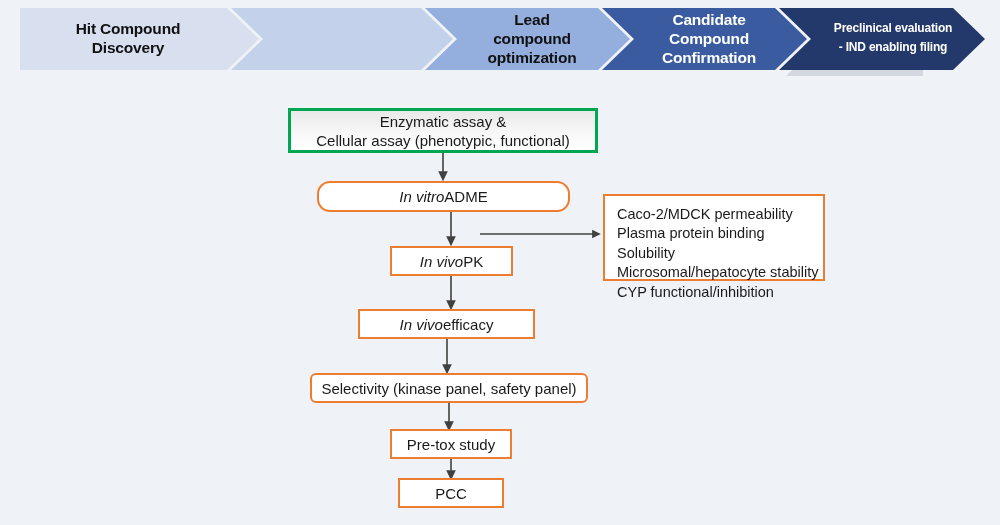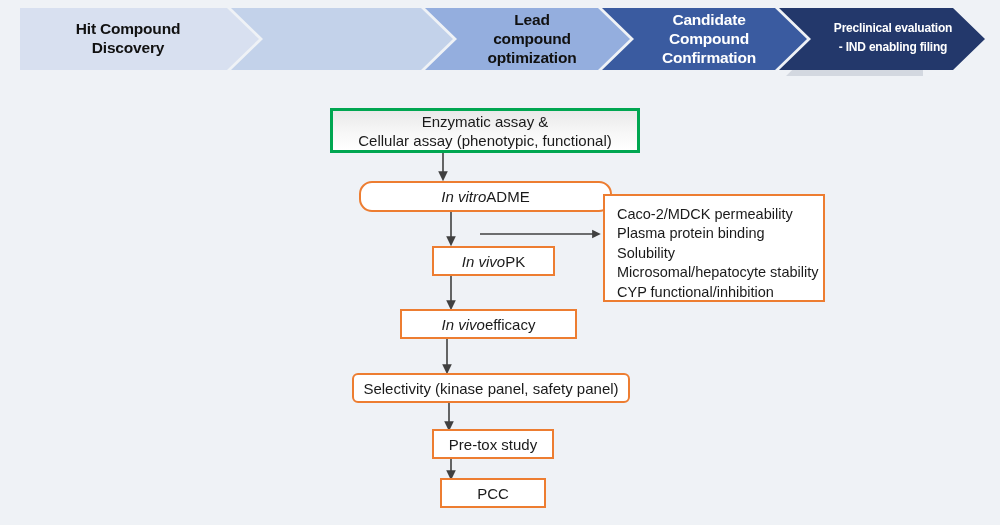--- a/index.html
+++ b/index.html
@@ -50,21 +50,20 @@
   .node {
     position: absolute;
     display: flex;
     align-items: center;
     justify-content: center;
     background: #ffffff;
     font-size: 15px;
     color: #1a1a1a;
     line-height: 19px;
     text-align: center;
-    margin-left: 42px;
   }
   .node.orange { border: 2px solid #ED7D31; }
   .node.green {
     border: 3px solid #00A651;
     background: linear-gradient(to bottom, #e9e9e9 0%, #f7f7f7 55%, #ffffff 100%);
     flex-direction: column;
     padding: 4px 8px;
   }
   .node .ital { font-style: italic; }
 
@@ -166,21 +165,21 @@
   </div>
 
   <div class="node orange" style="left:390px; top:349px; width:122px; height:30px;">
     <span>Pre-tox study</span>
   </div>
 
   <div class="node orange" style="left:398px; top:398px; width:106px; height:30px;">
     <span>PCC</span>
   </div>
 
-  <div id="detail-box" style="left:603px; top:114px; width:222px; height:108px;padding-left:12px;">
+  <div id="detail-box" style="left:603px; top:114px; width:222px; height:87px;padding-left:12px;">
     <div class="dline">Caco-2/MDCK permeability</div>
     <div class="dline">Plasma protein binding</div>
     <div class="dline">Solubility</div>
     <div class="dline">Microsomal/hepatocyte stability</div>
     <div class="dline">CYP functional/inhibition</div>
   </div>
 
 </div>
 
 </body></html>

